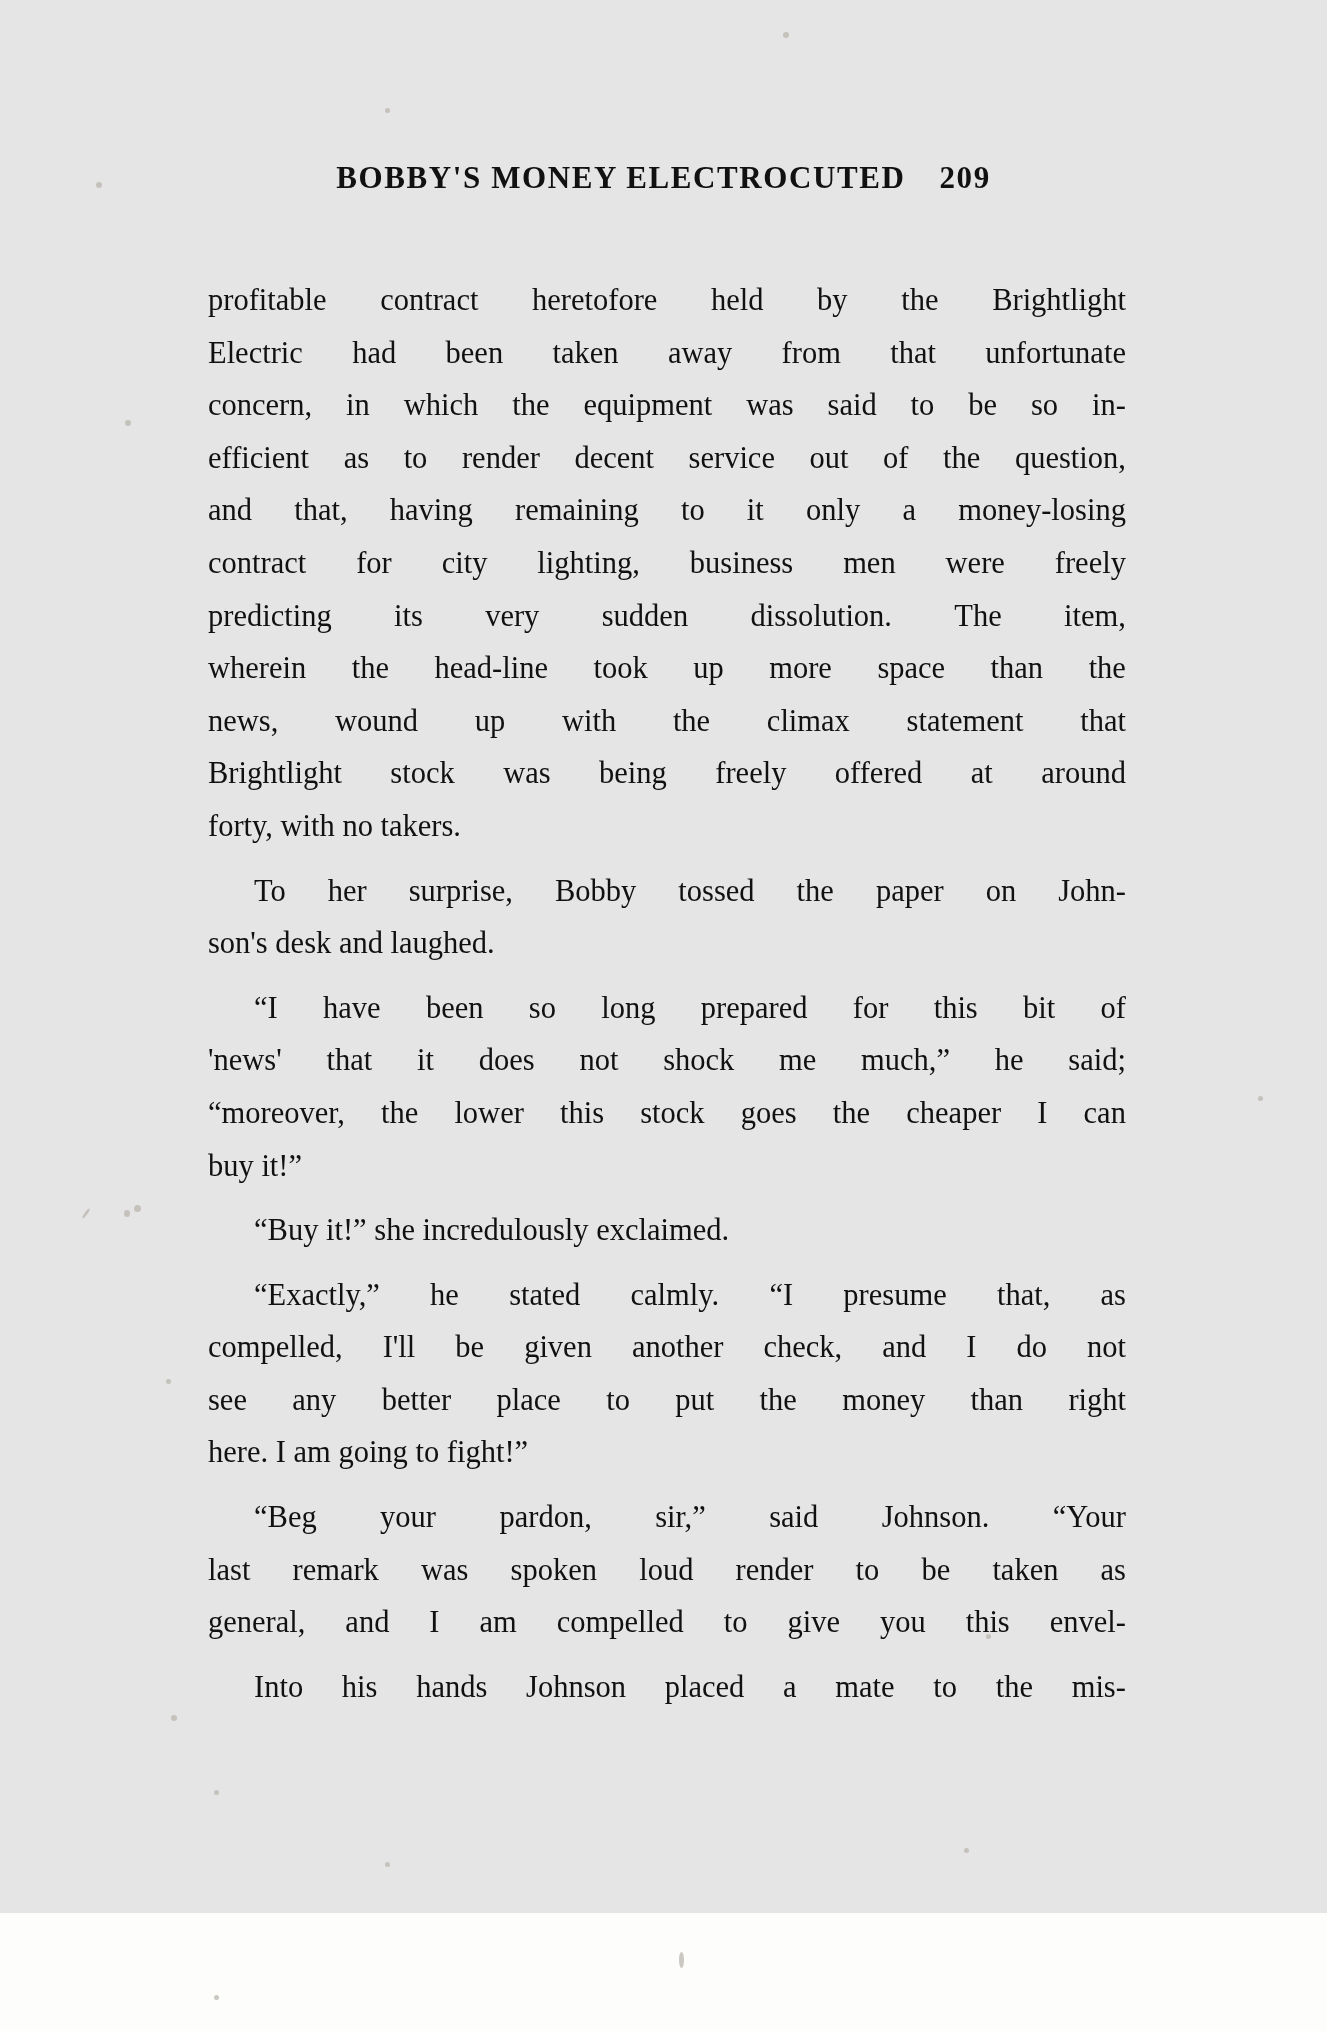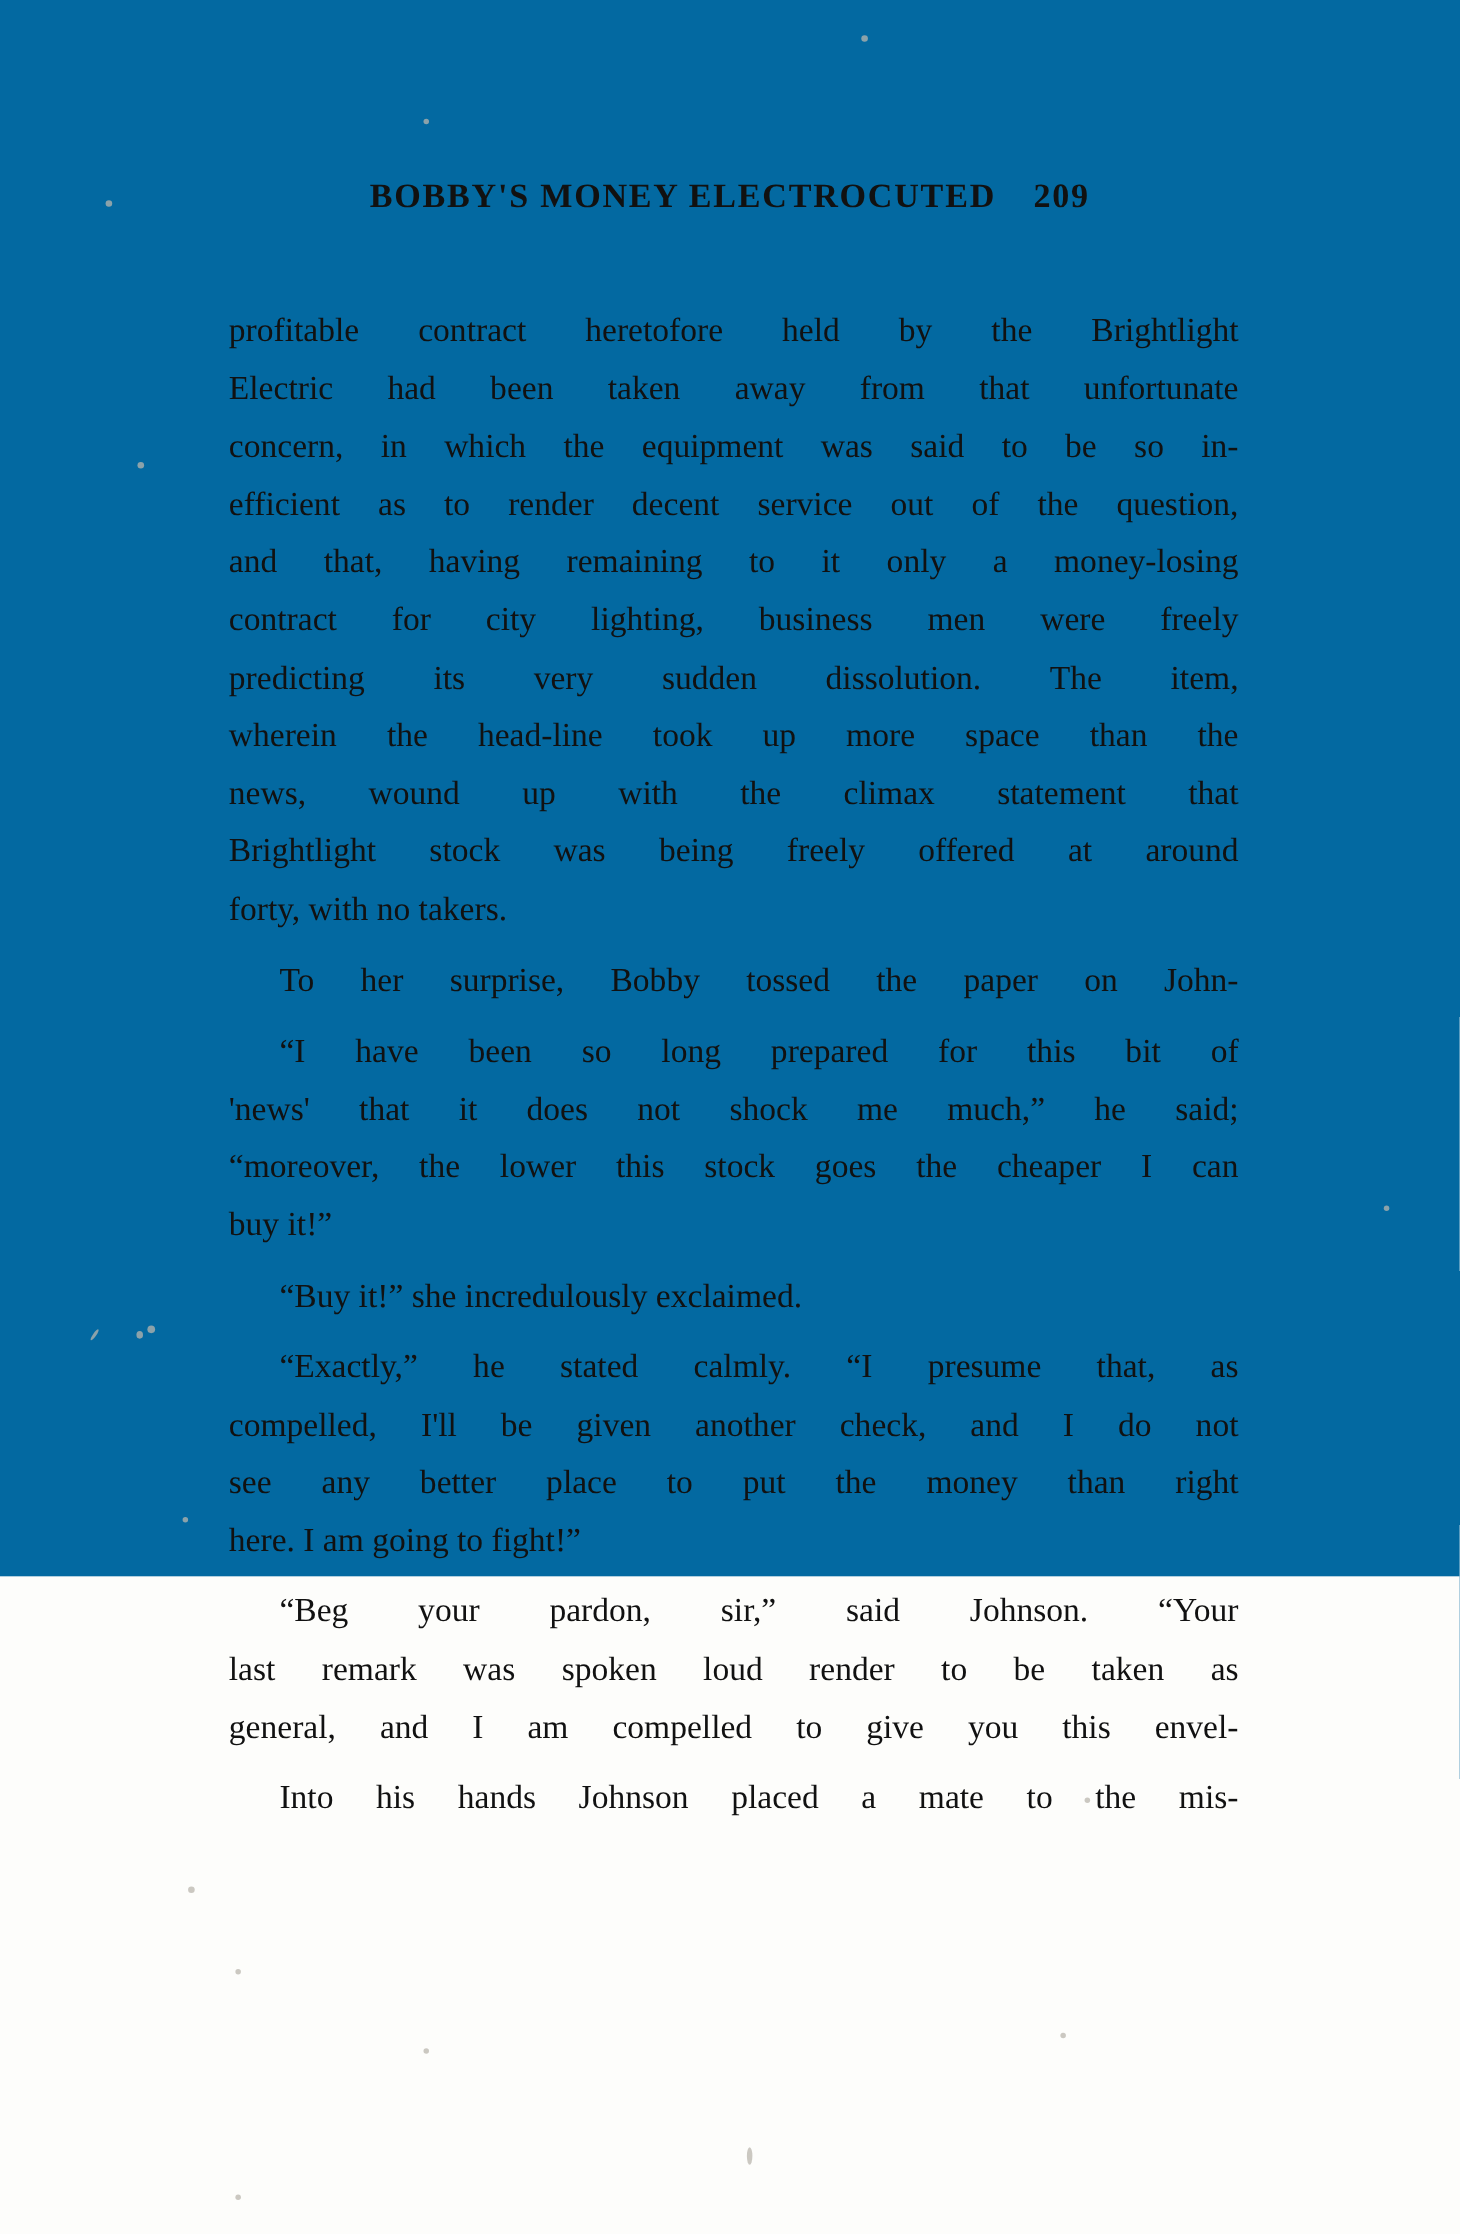--- a/index.html
+++ b/index.html
@@ -10,22 +10,22 @@
     width: 1327px;
     height: 2031px;
     background: #fdfdfb;
     font-family: "Liberation Serif", serif;
     color: #111;
     overflow: hidden;
   }
   .page {
     position: relative;
     width: 1327px;
-    height: 1433px;
-    background: #0369a1;
+    height: 1913px;
+    background: #e5e5e5;
   }
   
   .speck {
     position: absolute;
     background: #b9b5ae;
     border-radius: 50%;
     opacity: 0.75;
   }
   .header {
     position: absolute;
@@ -222,20 +222,21 @@
           <span>To</span>
           <span>her</span>
           <span>surprise,</span>
           <span>Bobby</span>
           <span>tossed</span>
           <span>the</span>
           <span>paper</span>
           <span>on</span>
           <span>John-</span>
         </span>
+      <span class="line-last">son's desk and laughed.</span>
     </p>
 
     <p>
       <span class="line just indent-line">
           <span>“I</span>
           <span>have</span>
           <span>been</span>
           <span>so</span>
           <span>long</span>
           <span>prepared</span>

